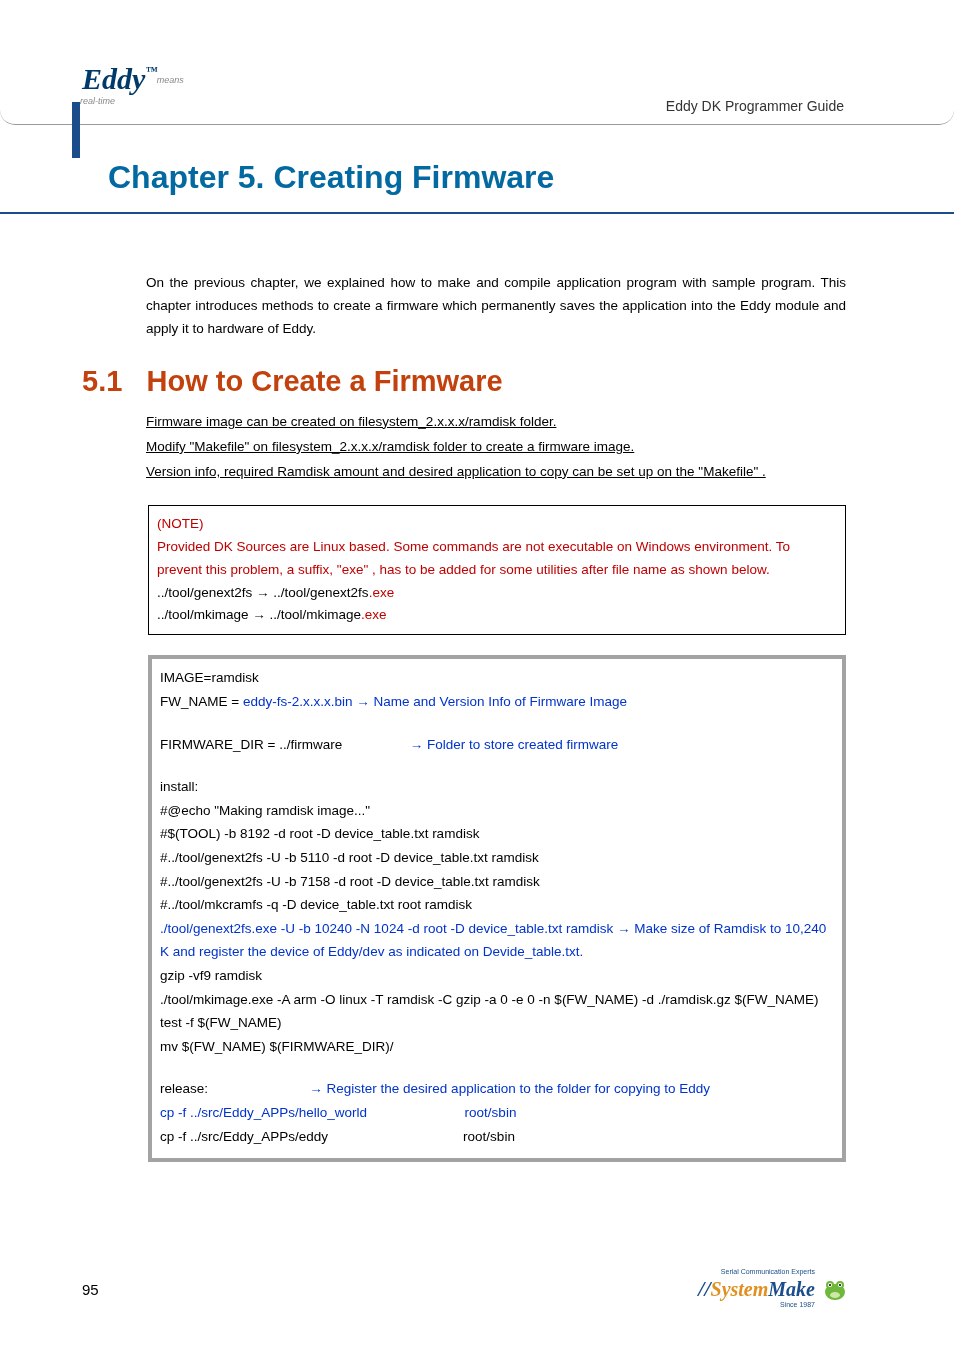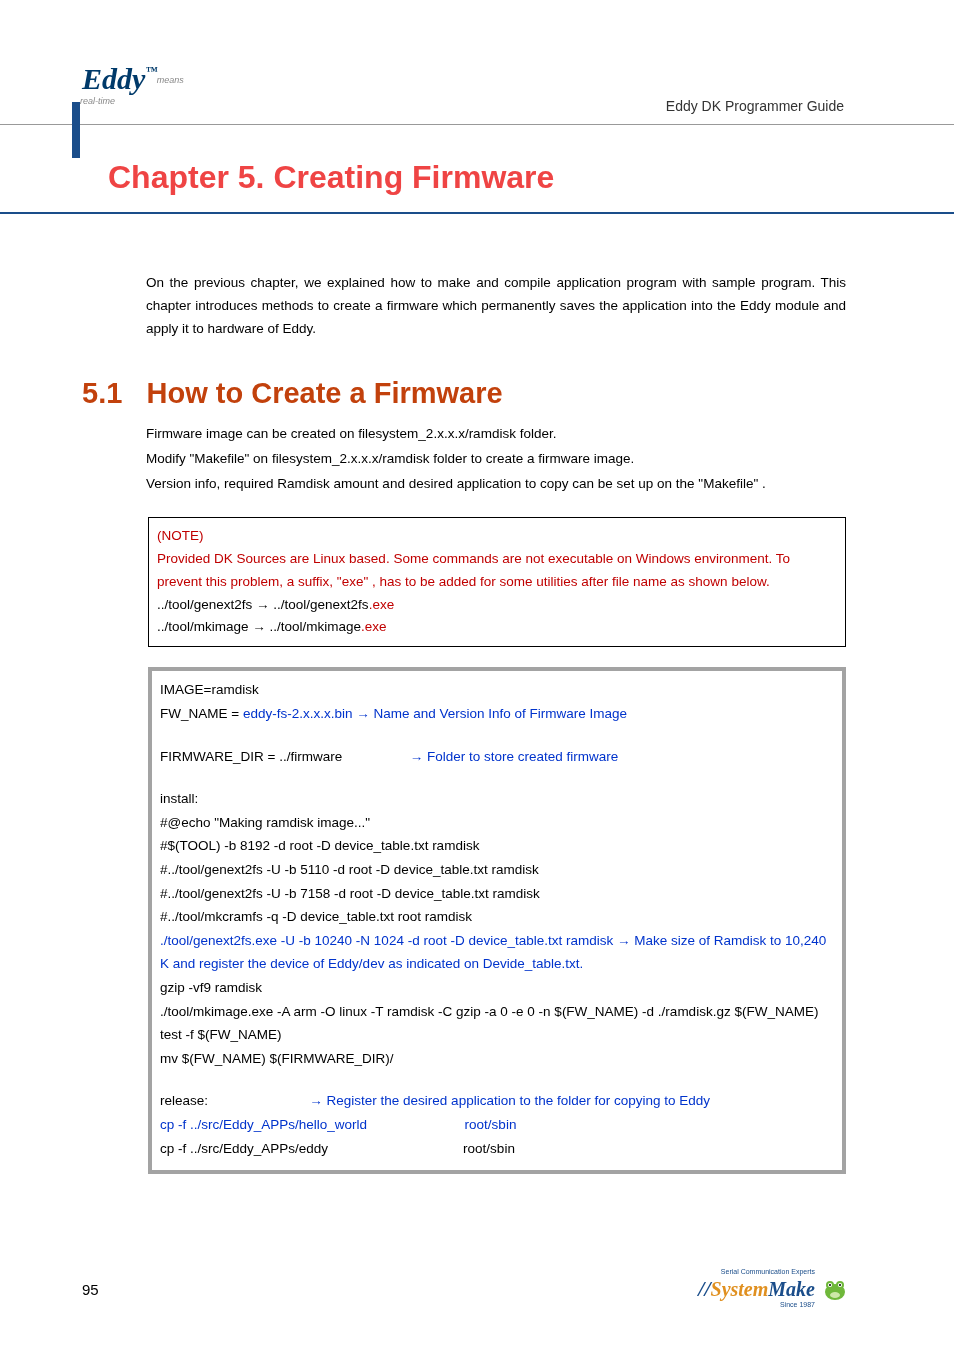--- a/index.html
+++ b/index.html
@@ -11,20 +11,21 @@
     position: relative;
     color: #000;
   }
   .header {
     display: flex;
     justify-content: space-between;
     align-items: flex-end;
     padding: 62px 110px 10px 82px;
     border-bottom: 1px solid #999;
     margin: 0 0 0 0;
+    border-radius: 15px;
   }
   .logo {
     font-family: 'Times New Roman', serif;
     font-weight: bold;
     font-style: italic;
     font-size: 30px;
     color: #003a6a;
     position: relative;
   }
   .logo-sub {
@@ -44,44 +45,45 @@
     position: absolute;
     left: 72px;
     top: 102px;
     width: 8px;
     height: 56px;
     background: #1a4d8a;
   }
   .chapter-title {
     font-size: 32px;
     font-weight: bold;
-    color: #ef4444;
+    color: #0369a1;
     padding: 34px 0 16px 108px;
     border-bottom: 2px solid #1a4d8a;
     margin-bottom: 58px;
   }
   .body-text {
     padding: 0 108px 0 146px;
     font-size: 13.5px;
     line-height: 1.7;
     text-align: justify;
-    margin-bottom: 36px;
+    margin-bottom: 24px;
   }
   .section-title {
     padding: 0 0 0 82px;
     font-size: 29px;
     font-weight: bold;
     color: #c2410c;
     margin-bottom: 12px;
   }
   .section-body {
     padding: 0 60px 0 146px;
     font-size: 13.5px;
     line-height: 1.85;
     margin-bottom: 20px;
+    text-decoration: underline;
   }
   .note-box {
     margin: 0 108px 20px 148px;
     border: 1px solid #000;
     padding: 7px 8px 7px 8px;
     font-size: 13.5px;
     line-height: 1.7;
   }
   .note-box .red { color: #c00000; }
   .code-box {

